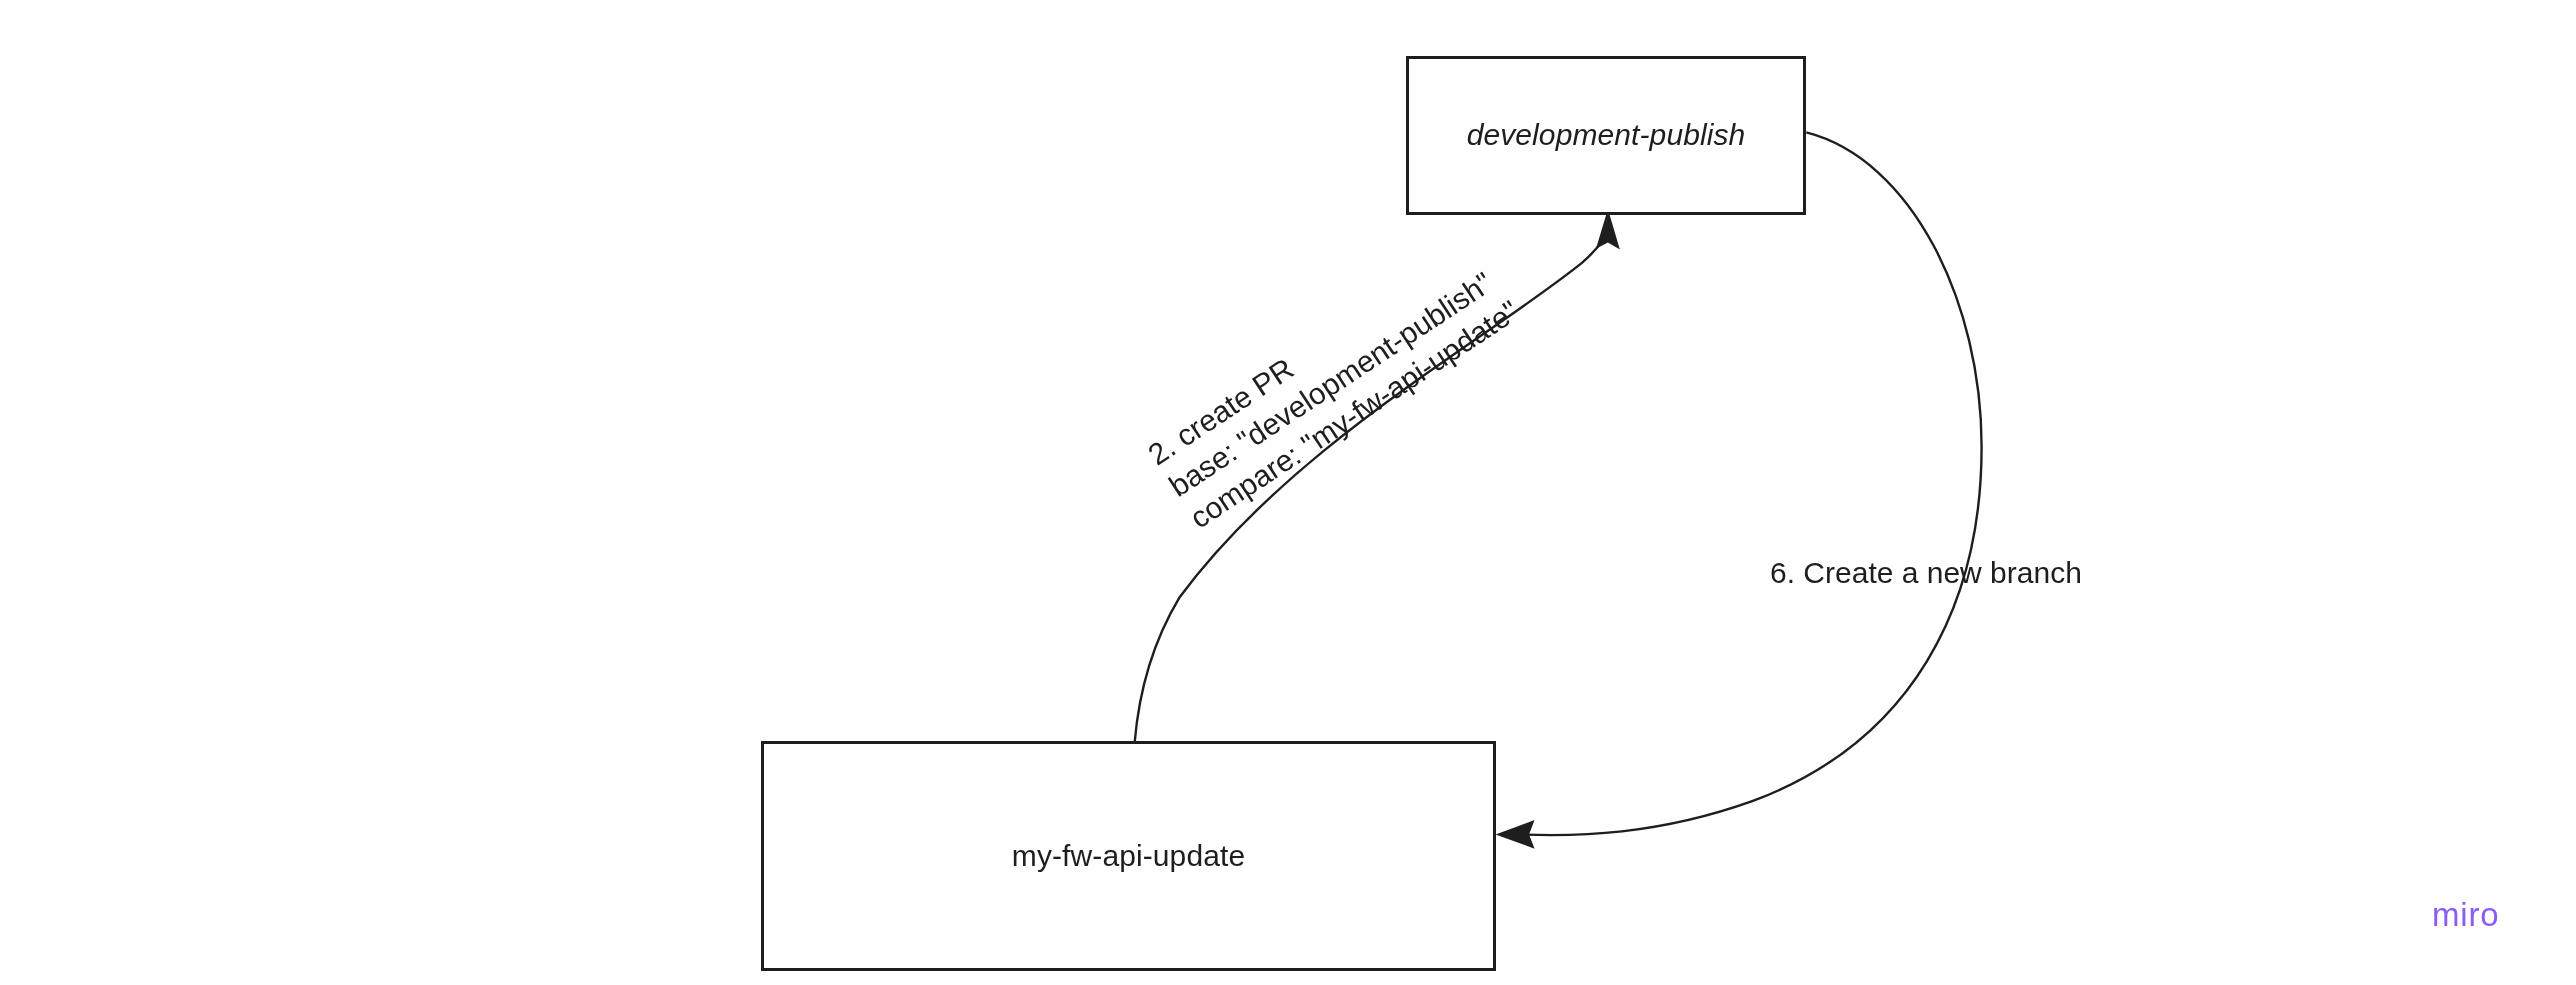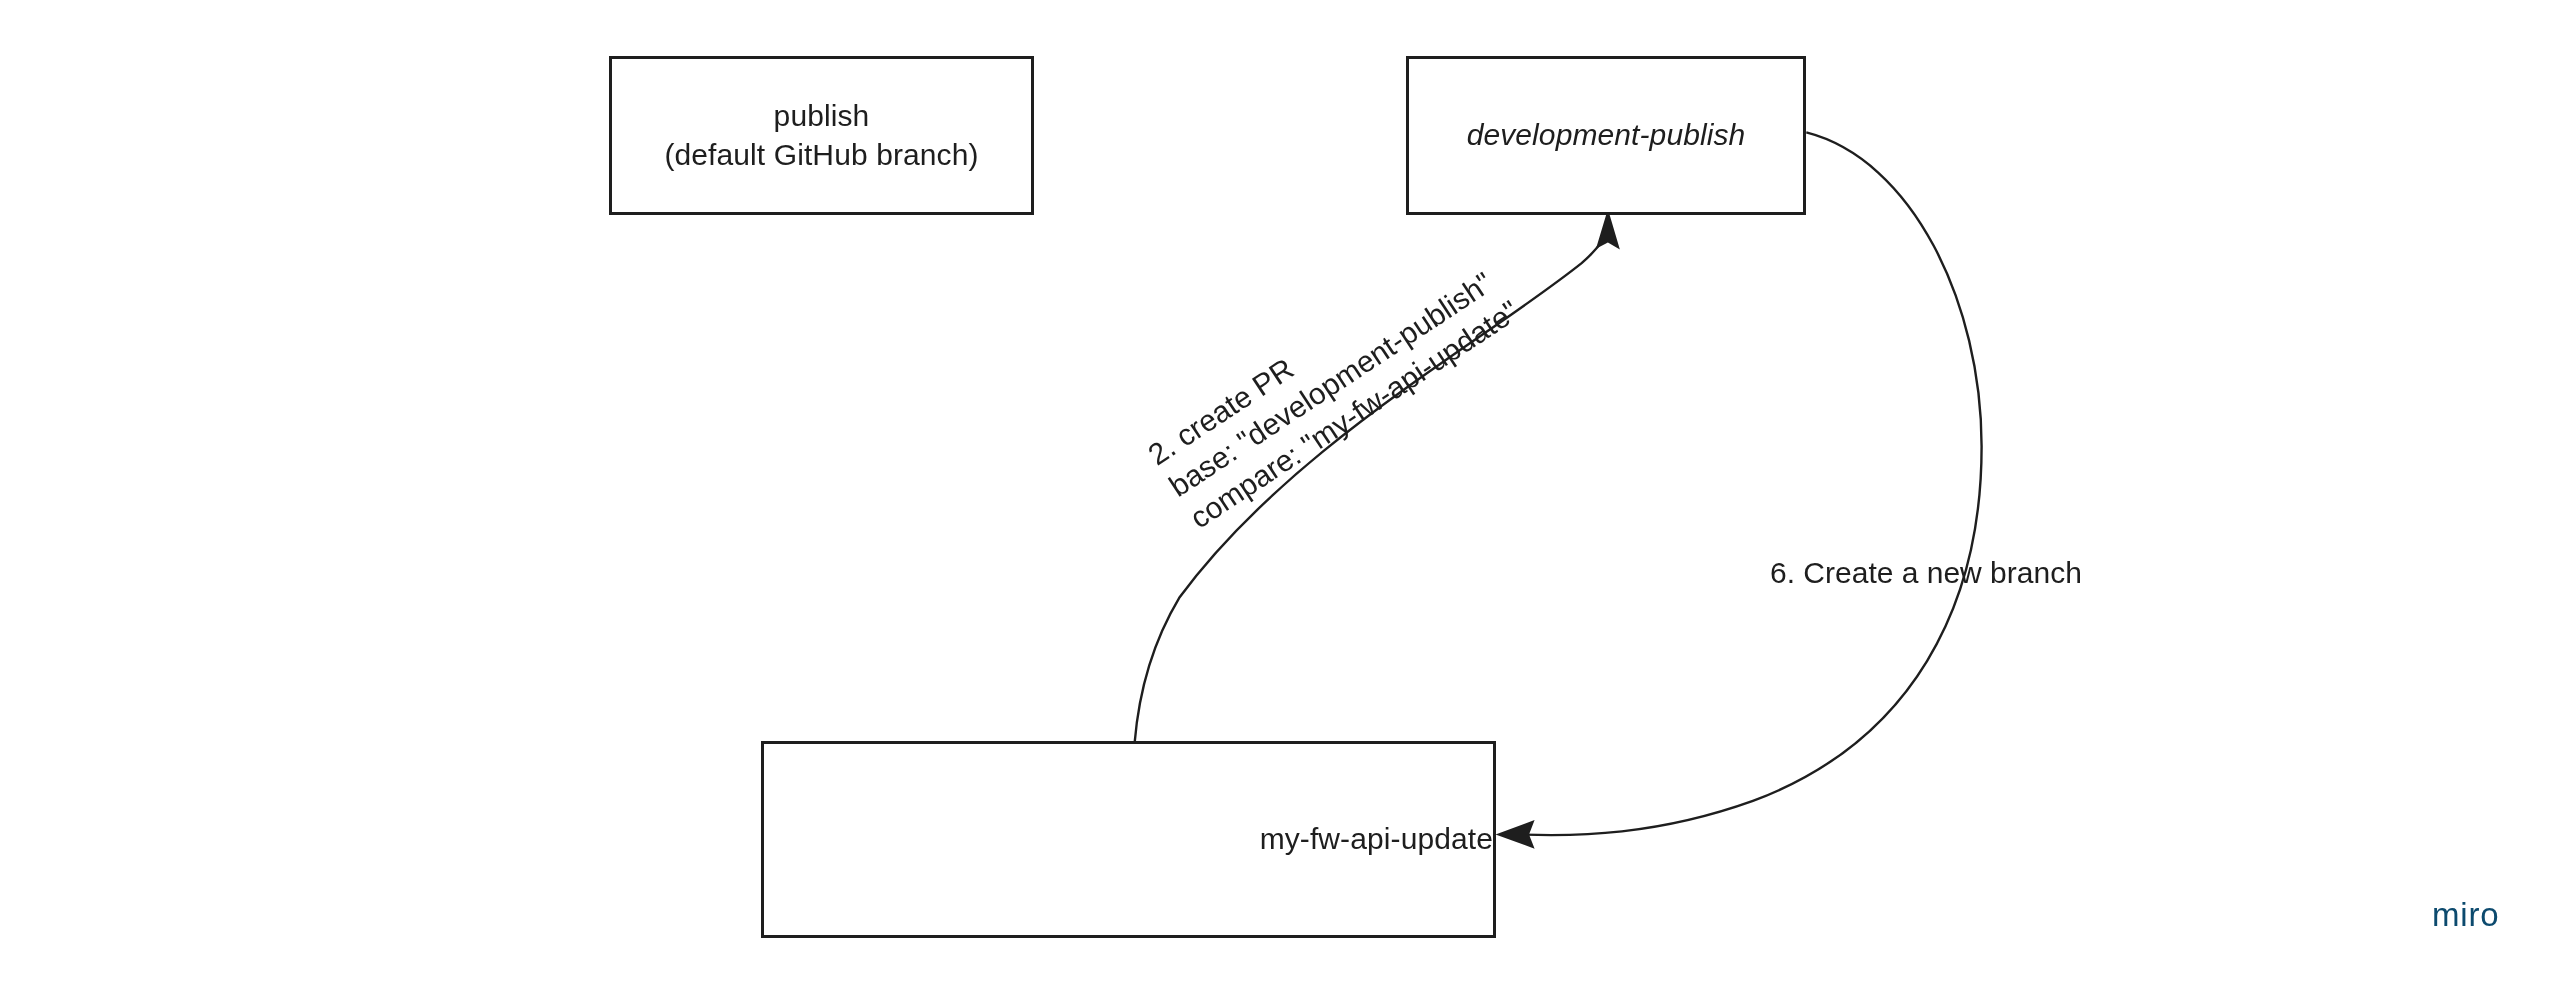--- a/index.html
+++ b/index.html
@@ -44,22 +44,21 @@
     left: 1406px;
     top: 56px;
     width: 400px;
     height: 159px;
     font-style: italic;
   }
   #node-my-fw-api-update {
     left: 761px;
     top: 741px;
     width: 735px;
-    height: 197px;
-    justify-content: flex-end;
+    height: 230px;
   }
   #edge-layer {
     position: absolute;
     left: 0;
     top: 0;
     width: 2576px;
     height: 986px;
     pointer-events: none;
   }
   .edge-path {
@@ -88,21 +87,21 @@
     top: 442px;
     transform: rotate(-33.5deg);
     transform-origin: 0 0;
     white-space: pre-line;
   }
   #watermark-miro {
     position: absolute;
     left: 2432px;
     top: 896px;
     font-size: 33px;
-    color: #0c4a6e;
+    color: #8b5cf6;
     letter-spacing: 0.8px;
   }
 </style>
 </head>
 <body>
 
 <div id="canvas">
 
   <svg id="edge-layer" viewBox="0 0 3233 1237" width="2576" height="986" xmlns="http://www.w3.org/2000/svg">
 
@@ -116,24 +115,20 @@
 
     <g>
       <path class="edge-path" d="M 1424 932
                C 1430 860, 1450 800, 1480 750
                C 1620 560, 1860 430, 1985 330
                C 2008 310, 2016 296, 2018 286"></path>
       <polygon class="edge-head" points="2018,262 2003,312 2018,304 2033,313"></polygon>
     </g>
   </svg>
 
-  <div class="node" id="node-publish">
-    <span class="node-label">publish
-(default GitHub branch)</span>
-  </div>
 
   <div class="node" id="node-development-publish">
     <span class="node-label">development-publish</span>
   </div>
 
   <div class="node" id="node-my-fw-api-update">
     <span class="node-label">my-fw-api-update</span>
   </div>
 
   <div class="edge-label" id="label-create-branch">6. Create a new branch</div>

